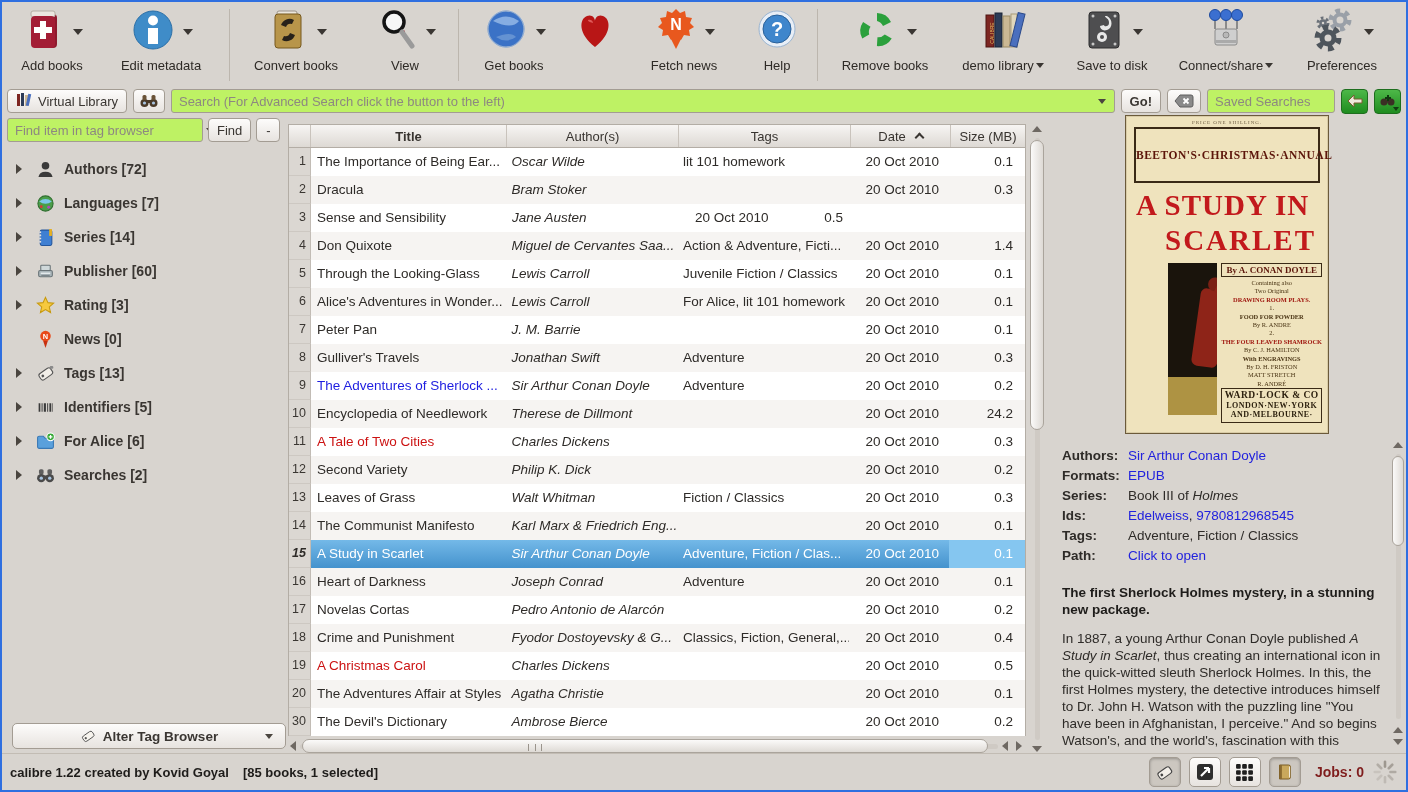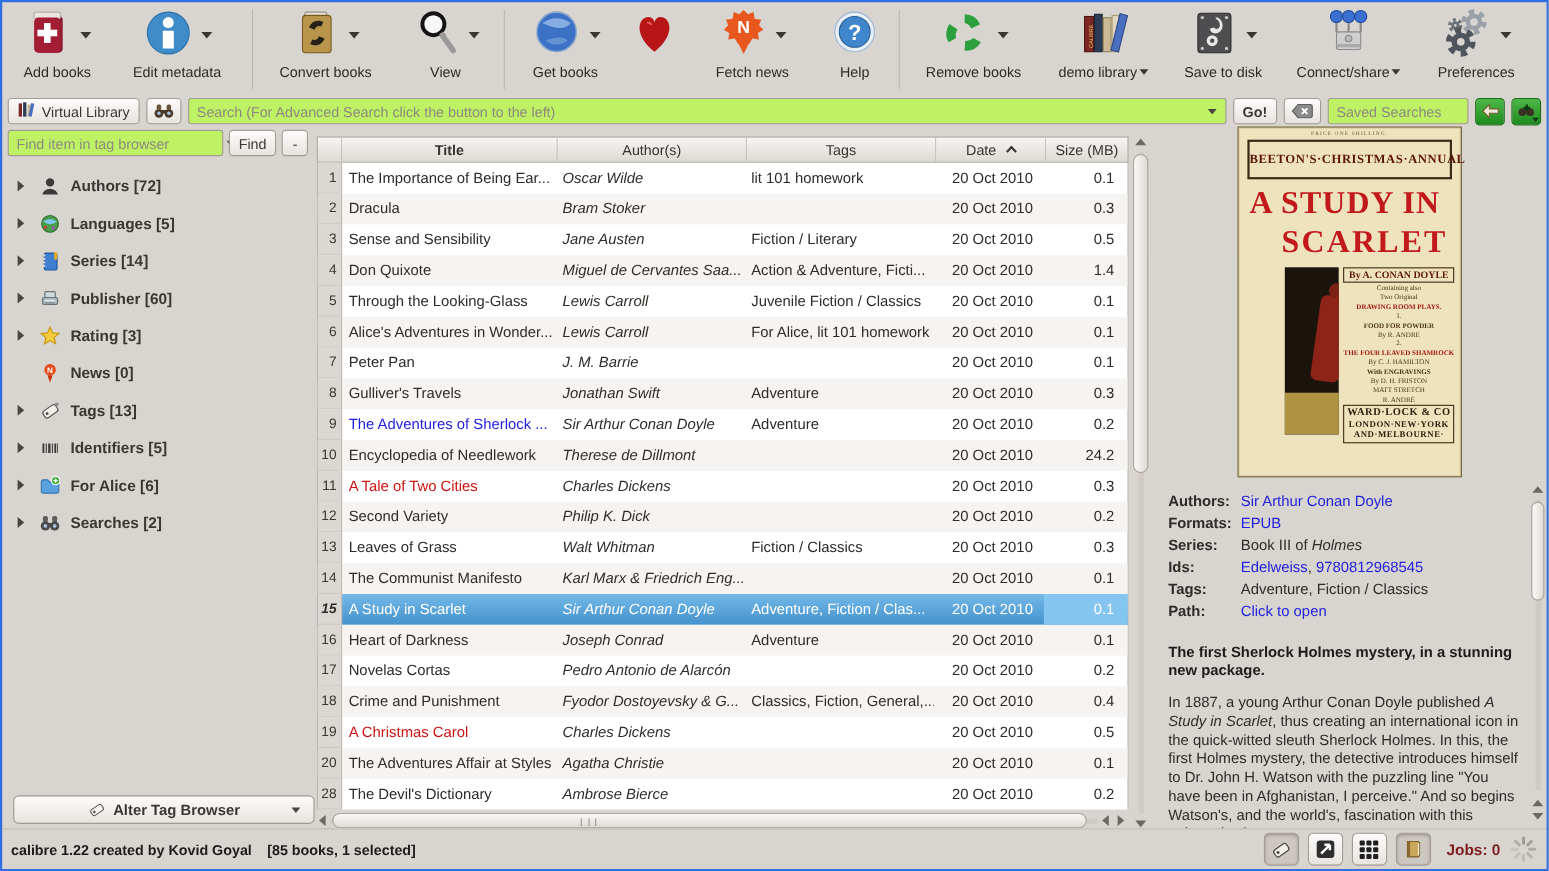--- a/index.html
+++ b/index.html
@@ -74,21 +74,21 @@
   .left { border-top:5px solid transparent; border-bottom:5px solid transparent; border-right:6px solid #6e6862; }
   .right { border-top:5px solid transparent; border-bottom:5px solid transparent; border-left:6px solid #6e6862; }
   .hscroll { position:absolute; left:286px; top:737px; width:740px; height:15px; }
   .grip { position:absolute; top:4px; left:225px; width:14px; height:7px; border-left:1px solid #9a948c; border-right:1px solid #9a948c; }
   .grip:before { content:""; position:absolute; left:6px; top:0; bottom:0; border-left:1px solid #9a948c; }
 
   
   .right-panel { position:absolute; left:1048px; top:112px; width:358px; bottom:37px; overflow:hidden; }
   .cover { position:absolute; left:75px; top:1px; width:204px; height:319px; background:#efe3bd; border:1px solid #6b5a3a; box-shadow:0 0 0 1px #d8cba6 inset; padding:4px 6px; font-family:"Liberation Serif", serif; color:#3c2a12; }
   .cv-price { font-size:5px; text-align:center; letter-spacing:1px; color:#6a5a40; }
-  .cv-banner { border:2px solid #3a2a16; margin:2px 2px 0; padding:10px 0; text-align:center; font-size:11.5px; font-weight:bold; color:#5c150a; letter-spacing:0.5px; white-space:nowrap; }
+  .cv-banner { border:2px solid #3a2a16; margin:2px 2px 0; padding:20px 0; text-align:center; font-size:11.5px; font-weight:bold; color:#5c150a; letter-spacing:0.5px; white-space:nowrap; }
   .cv-t1 { font-size:29px; font-weight:bold; color:#c2191c; text-align:left; padding-left:4px; margin-top:6px; letter-spacing:1px; white-space:nowrap; }
   .cv-t2 { font-size:29px; font-weight:bold; color:#c2191c; text-align:right; padding-right:6px; margin-top:2px; letter-spacing:2px; }
   .cv-mid { display:flex; margin-top:6px; height:152px;margin-left:36px; }
   .cv-art { width:92px; background:#1a140c; position:relative; overflow:hidden; }
   .cv-man { position:absolute; left:28px; top:26px; width:26px; height:78px; background:#8e2418; transform:rotate(8deg); border-radius:6px; }
   .cv-man:before { content:""; position:absolute; left:6px; top:-12px; width:14px; height:14px; border-radius:50%; background:#7a2014; }
   .cv-man:after { content:""; position:absolute; left:18px; top:-30px; width:7px; height:34px; background:#8e2418; transform:rotate(18deg); }
   .cv-table { position:absolute; left:0; bottom:0; width:92px; height:38px; background:#c9a94e; opacity:.85; }
   .cv-side { flex:1; display:flex; flex-direction:column; align-items:stretch; padding-left:4px; }
   .cv-author { border:1px solid #3a2a16; background:#efe3bd; text-align:center; font-size:9px; font-weight:bold; color:#5c150a; padding:1px 0; white-space:nowrap; }
@@ -421,21 +421,21 @@
             <span class="chev"></span>
           </span>
         <span class="tree-icon">
             <svg width="19" height="19" viewBox="0 0 18 18">
               <circle cx="9" cy="9" r="7.2" fill="#4a9e4a" stroke="#2e6e2e"></circle>
               <path d="M3 7 q6 -4.5 12 0 q-6 4.5 -12 0" fill="#7ec8ec"></path>
               <circle cx="5" cy="12" r="1.4" fill="#d43a3a"></circle>
               <circle cx="12" cy="12.5" r="1.4" fill="#b04ac0"></circle>
             </svg>
           </span>
-        <span class="tree-label">Languages [5]</span>
+        <span class="tree-label">Languages [7]</span>
       </div>
       <div class="tree-item">
         <span class="tw">
             <span class="chev"></span>
           </span>
         <span class="tree-icon">
             <svg width="19" height="19" viewBox="0 0 18 18">
               <rect x="4" y="2" width="11" height="14.5" rx="1.5" fill="#3f7fd2" stroke="#24569c"></rect>
               <rect x="12.5" y="1" width="2.6" height="6.5" fill="#e8b020"></rect>
               <circle cx="4" cy="4" r="1" fill="#e0e0e0"></circle>
@@ -586,21 +586,20 @@
           <div class="cell c-title">Dracula</div>
           <div class="cell c-auth">Bram Stoker</div>
           <div class="cell c-tags"></div>
           <div class="cell c-date">20 Oct 2010</div>
           <div class="cell c-size">0.3</div>
         </div>
         <div class="trow">
           <div class="cell c-num">3</div>
           <div class="cell c-title">Sense and Sensibility</div>
           <div class="cell c-auth">Jane Austen</div>
-          <div class="cell c-tags">Fiction / Literary</div>
           <div class="cell c-date">20 Oct 2010</div>
           <div class="cell c-size">0.5</div>
         </div>
         <div class="trow">
           <div class="cell c-num">4</div>
           <div class="cell c-title">Don Quixote</div>
           <div class="cell c-auth">Miguel de Cervantes Saa...</div>
           <div class="cell c-tags">Action &amp; Adventure, Ficti...</div>
           <div class="cell c-date">20 Oct 2010</div>
           <div class="cell c-size">1.4</div>
@@ -727,21 +726,21 @@
         </div>
         <div class="trow">
           <div class="cell c-num">20</div>
           <div class="cell c-title">The Adventures Affair at Styles</div>
           <div class="cell c-auth">Agatha Christie</div>
           <div class="cell c-tags"></div>
           <div class="cell c-date">20 Oct 2010</div>
           <div class="cell c-size">0.1</div>
         </div>
         <div class="trow">
-          <div class="cell c-num">28</div>
+          <div class="cell c-num">30</div>
           <div class="cell c-title">The Devil's Dictionary</div>
           <div class="cell c-auth">Ambrose Bierce</div>
           <div class="cell c-tags"></div>
           <div class="cell c-date">20 Oct 2010</div>
           <div class="cell c-size">0.2</div>
         </div>
       </div>
   </div>
 
   <div class="vscroll">

